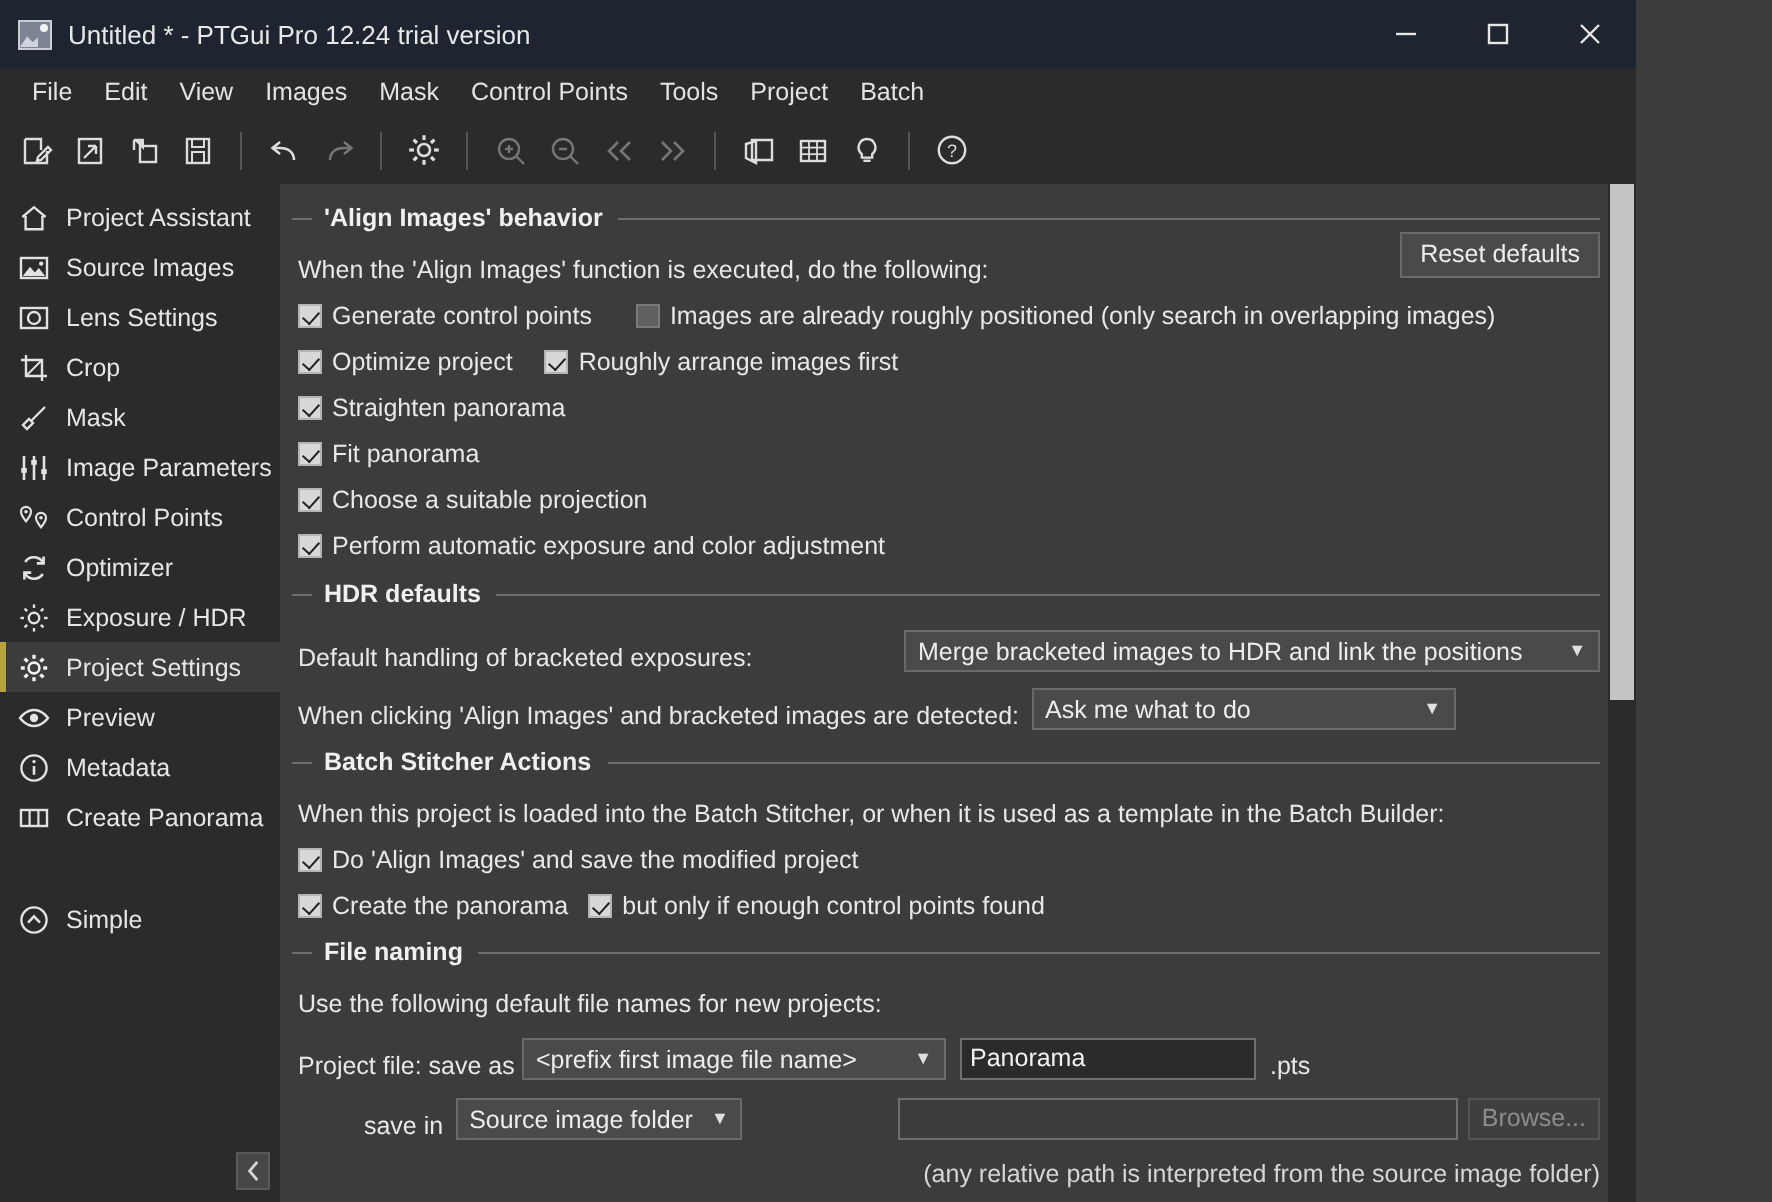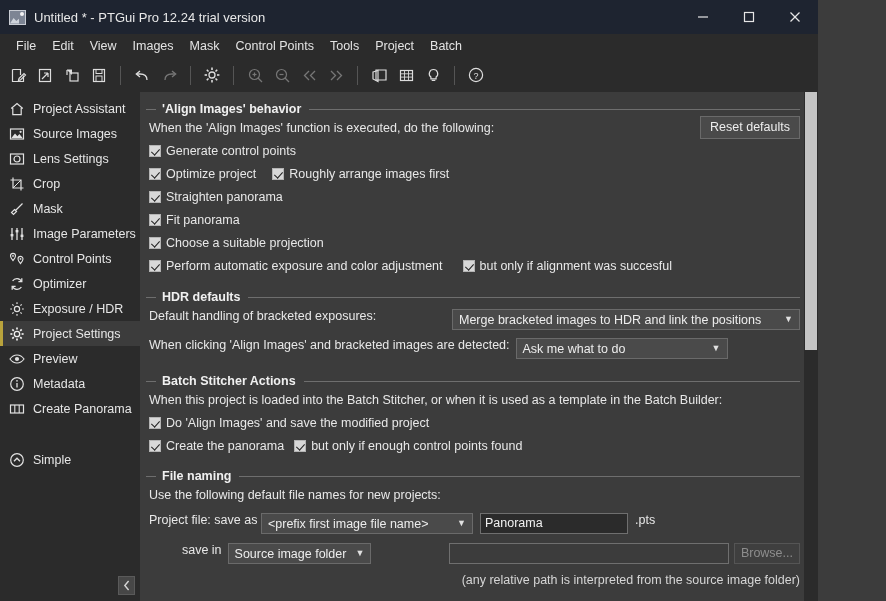--- a/index.html
+++ b/index.html
@@ -74,21 +74,21 @@
 
   .group { margin-top: 4px; }
   .group-title {
     display: flex; align-items: center; font-weight: bold; font-size: 12.5px;
     color: #f0f0f0; margin-bottom: 5px; white-space: nowrap;
   }
   .group-title .dash { width: 10px; height:1px; background:#6e6e6e; margin-right:6px; }
   .group-title .line { flex:1; height:1px; background:#6e6e6e; margin-left: 8px; }
   .group-body { padding-left: 3px; }
 
-  .row { display: flex; align-items: flex-start; min-height: 21px; margin-bottom: 2px; white-space: nowrap; }
+  .row { display: flex; align-items: flex-end; min-height: 21px; margin-bottom: 2px; white-space: nowrap; }
   .row.tall { min-height: 27px; }
   .text { color: #e8e8e8; }
 
   
   .cb { display: inline-flex; align-items: center; white-space: nowrap; }
   .cb .box {
     width: 12px; height: 12px; background: #d8d8d8; border: 1px solid #b4b4b4;
     margin-right: 5px; flex: none; position: relative;
   }
   .cb .box.unchecked { background: #606060; border-color: #7a7a7a; }
@@ -492,20 +492,24 @@
             <div class="row">
               <span class="text">When the 'Align Images' function is executed, do the following:</span>
             </div>
 
             <div class="row">
               <span class="cb">
                 <span class="box checked"></span>
                 <span class="lab">Generate control points</span>
               </span>
               <span style="width:22px"></span>
+              <span class="cb">
+                <span class="box unchecked"></span>
+                <span class="lab">Images are already roughly positioned (only search in overlapping images)</span>
+              </span>
             </div>
 
             <div class="row">
               <span class="cb">
                 <span class="box checked"></span>
                 <span class="lab">Optimize project</span>
               </span>
               <span style="width:16px"></span>
               <span class="cb">
                 <span class="box checked"></span>
@@ -533,24 +537,20 @@
                 <span class="lab">Choose a suitable projection</span>
               </span>
             </div>
 
             <div class="row">
               <span class="cb">
                 <span class="box checked"></span>
                 <span class="lab">Perform automatic exposure and color adjustment</span>
               </span>
               <span style="width:20px"></span>
-              <span class="cb">
-                <span class="box checked"></span>
-                <span class="lab">but only if alignment was succesful</span>
-              </span>
             </div>
           </div>
         </div>
 
         <div class="group" style="margin-top:10px">
           <div class="group-title">
             <span class="dash"></span>
             <span>HDR defaults</span>
             <span class="line"></span>
           </div>

